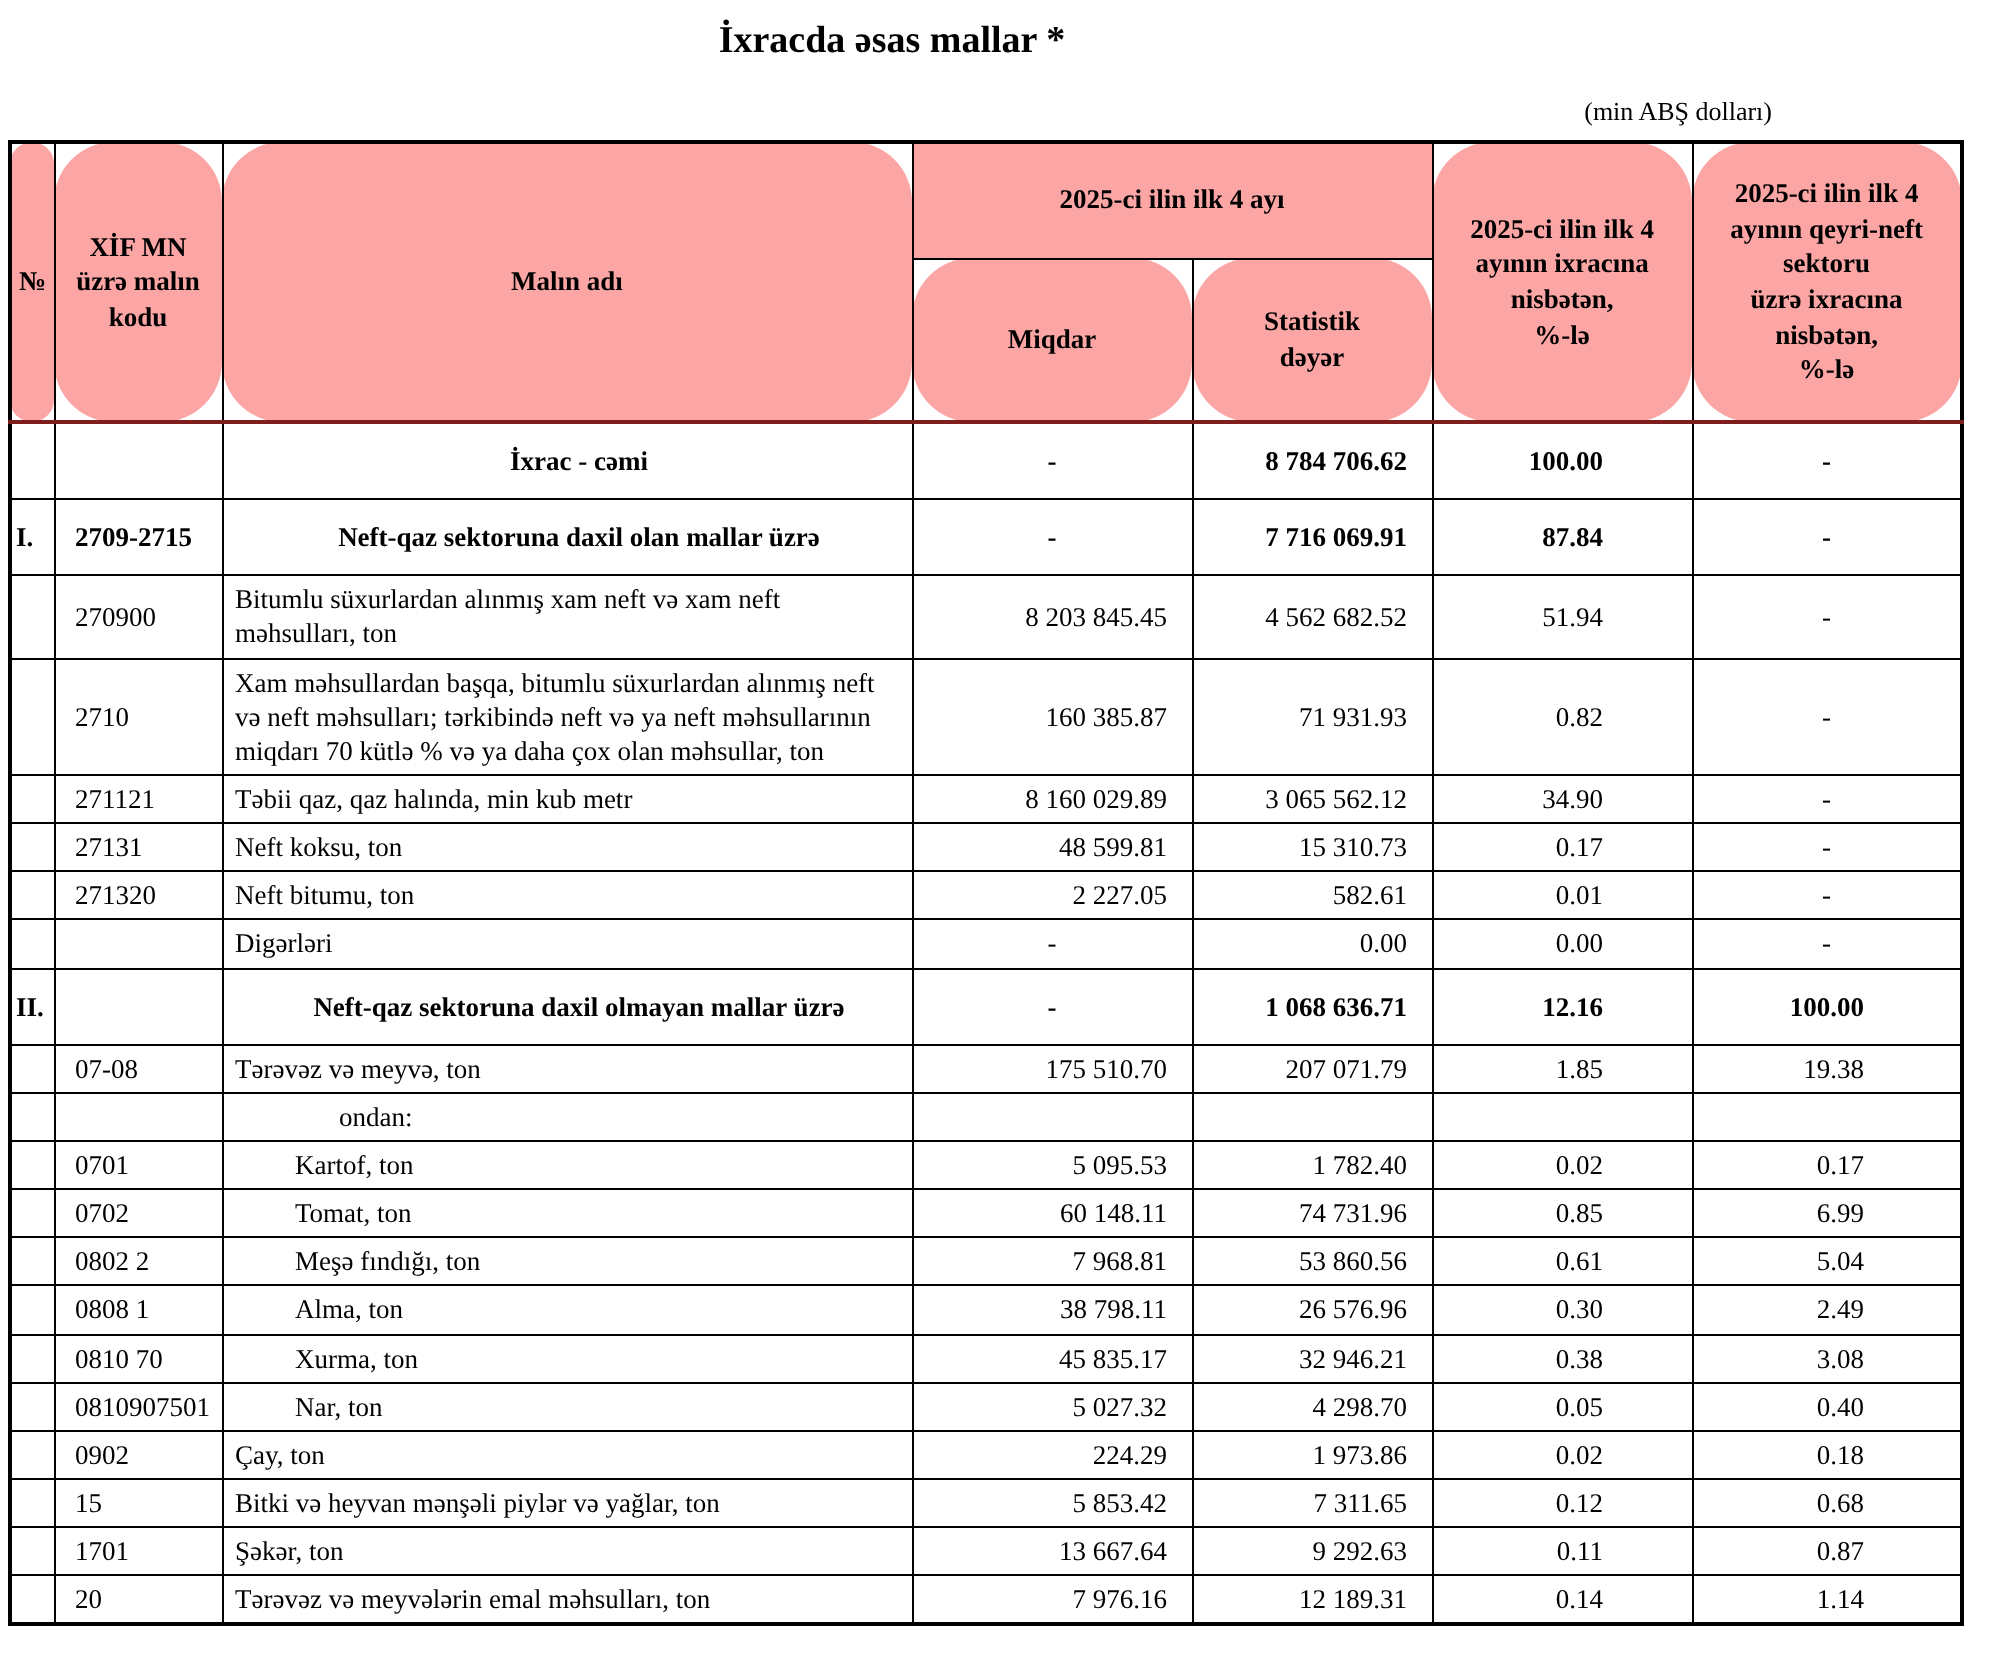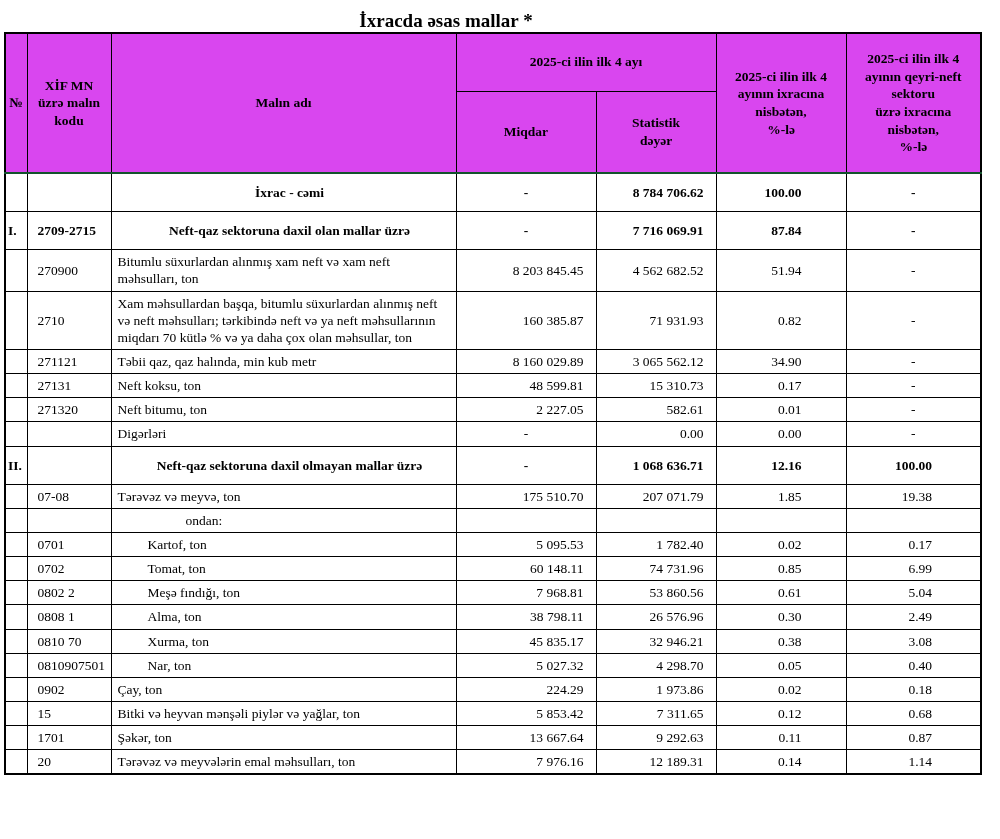--- a/index.html
+++ b/index.html
@@ -25,56 +25,57 @@
   }
   table.exports {
     border-collapse: collapse;
     width: 976px;
     table-layout: fixed;
     font-size: 13.5px;
     border: 2px solid #000;
   }
   th, td { border: 1px solid #000; }
   thead th {
-    background: #d946ef;
+    background: #fca5a5;
     font-weight: bold;
     text-align: center;
     vertical-align: middle;
     white-space: pre-line;
     padding: 2px;
     font-size: 13.5px;
     line-height: 1.3;
   }
   tr.h1 { height: 58px; }
   tr.h2 { height: 82px; }
-  thead tr.h2 th, thead th[rowspan] { border-bottom: 2px solid #14532d; }
+  thead tr.h2 th, thead th[rowspan] { border-bottom: 2px solid #7f1d1d; border-radius: 30px; }
   tbody td {
     vertical-align: middle;
     padding: 3px 4px;
     line-height: 1.27;
     background: #fff;
   }
   td.c-no   { text-align: left; padding-left: 2px; }
   td.c-code { text-align: left; padding-left: 10px; }
   td.c-name { text-align: left; padding-left: 6px; }
   td.c-num  { text-align: right; padding-right: 12px; }
   td.c-pct  { text-align: right; padding-right: 44px; }
   td.c-pct2 { text-align: right; padding-right: 48px; }
   td.dash   { text-align: center; padding-right: 4px; }
   tr.bold td { font-weight: bold; }
   tr.tall td { padding-top: 10px; padding-bottom: 10px; }
   td.name-center { text-align: center; padding-left: 16px; }
   td.name-indent { padding-left: 36px; }
-  td.name-ondan  { padding-left: 74px; }
+  td.name-ondan  { padding-left: 58px; }
 </style>
 </head>
 <body>
 
 <div class="page">
   <div class="title">İxracda əsas mallar *</div>
+  <div class="unit-note">(min ABŞ dolları)</div>
 
   <table class="exports">
     <colgroup>
       <col style="width:22px">
       <col style="width:84px">
       <col style="width:345px">
       <col style="width:140px">
       <col style="width:120px">
       <col style="width:130px">
       <col style="width:135px">

